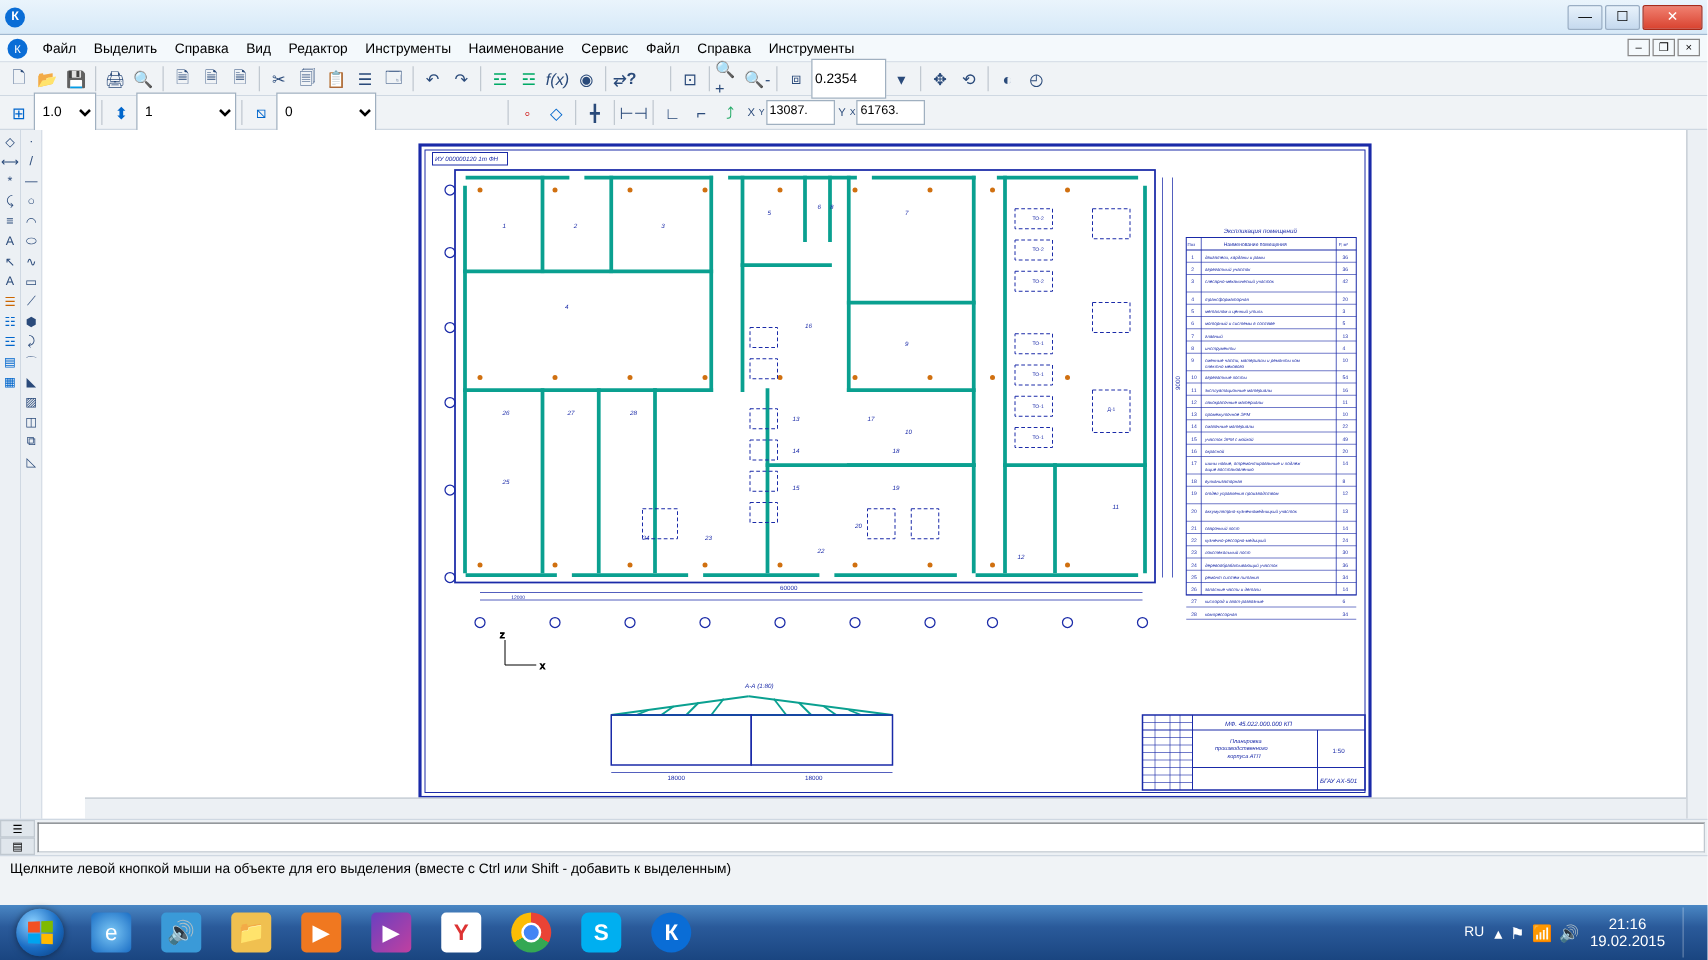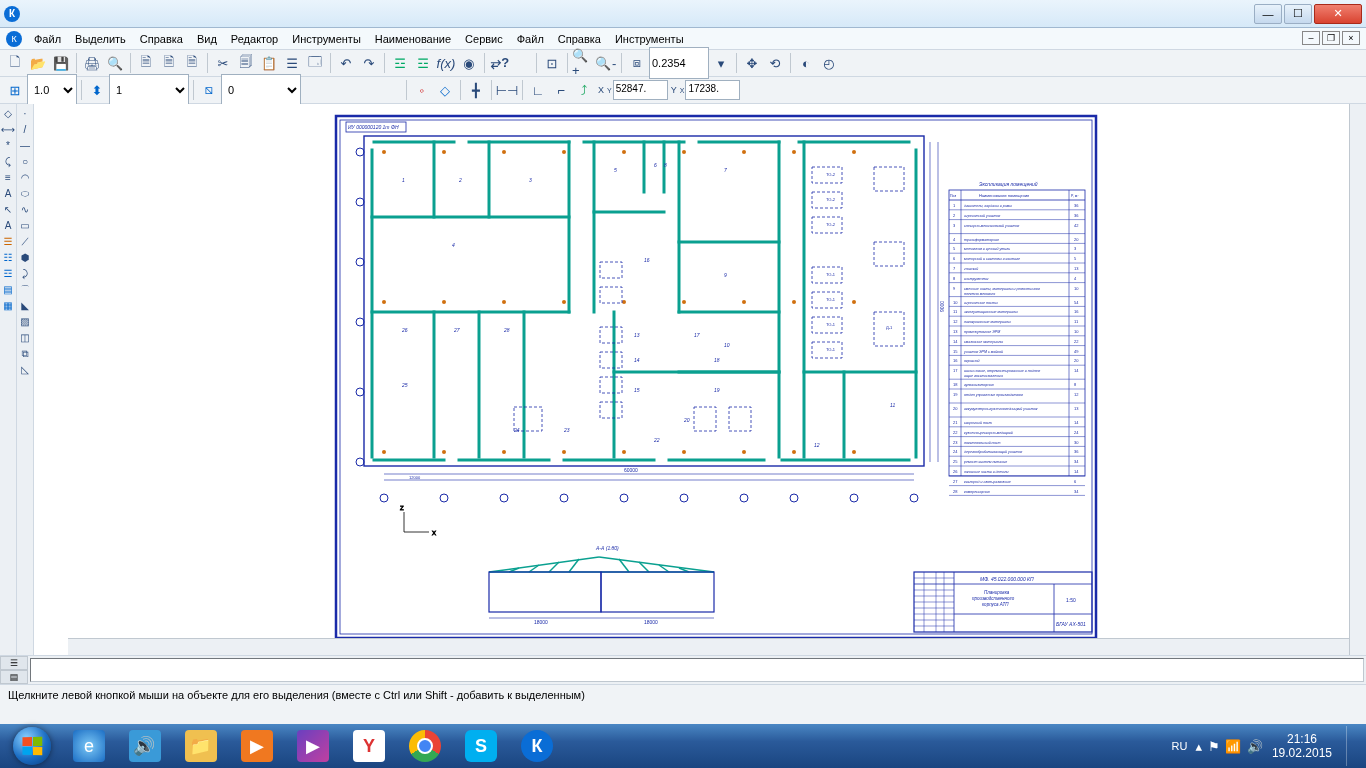--- a/index.html
+++ b/index.html
@@ -167,24 +167,24 @@
   <div class="tb-sep"></div>
   <div class="tb-btn">╋</div>
   <div class="tb-sep"></div>
   <div class="tb-btn">⊢⊣</div>
   <div class="tb-sep"></div>
   <div class="tb-btn">∟</div>
   <div class="tb-btn">⌐</div>
   <div class="tb-btn" style="color:#2a6;">⤴</div>
   <span class="coord-lbl">X</span>
     <span class="coord-lbl" style="font-size:7px;">Y</span>
-  <span class="coord-box">52847.</span>
+  <span class="coord-box">13087.</span>
   <span class="coord-lbl">Y</span>
     <span class="coord-lbl" style="font-size:7px;">X</span>
-  <span class="coord-box">17238.</span>
+  <span class="coord-box">61763.</span>
 </div>
 
 <div class="workspace">
 
   <div class="side-tb">
     <div class="side-btn">◇</div>
     <div class="side-btn">⟷</div>
     <div class="side-btn">*</div>
     <div class="side-btn">⤹</div>
     <div class="side-btn">≡</div>

